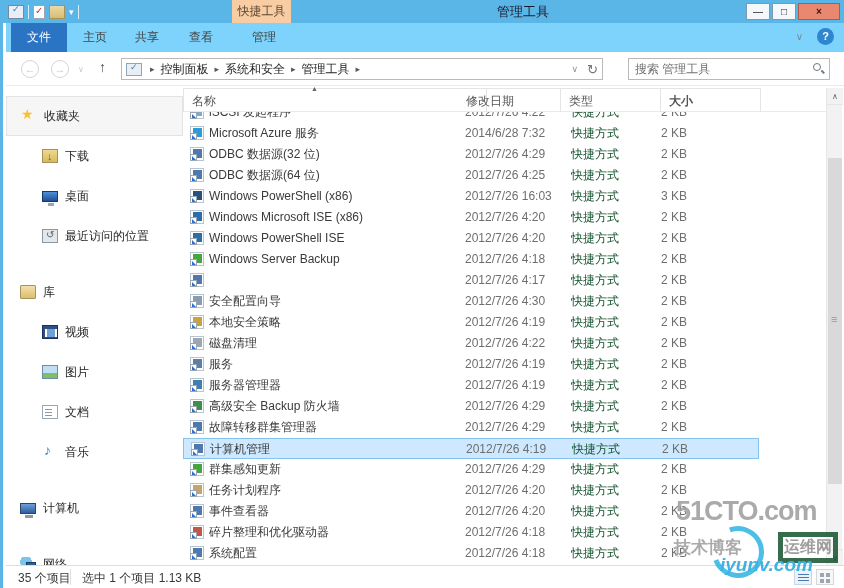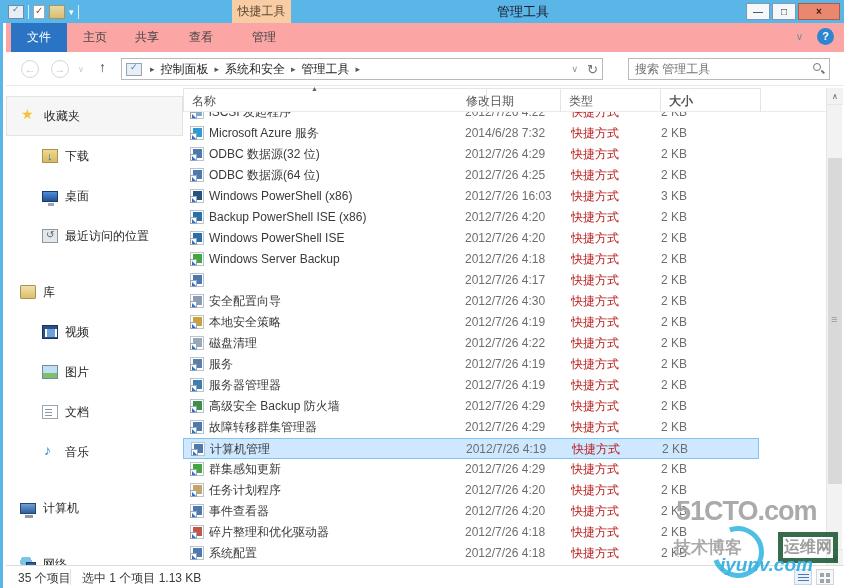--- a/index.html
+++ b/index.html
@@ -22,21 +22,21 @@
   .ctxtab { position:absolute; left:229px; top:0; width:59px; height:23px; background:#F8CDA4;
             color:#5A4632; text-align:center; line-height:23px; font-size:12px; }
   .wtitle { position:absolute; left:440px; top:0; width:160px; height:23px; line-height:23px;
             text-align:center; color:#1A1A2E; font-size:13px; }
   .winbtns { position:absolute; right:4px; top:3px; display:flex; gap:2px; }
   .wbtn { width:24px; height:17px; background:#F4F8FB; border:1px solid #7A99B5; color:#222;
           font-size:10px; line-height:15px; text-align:center; cursor:default; }
   .wbtn.close { width:42px; background:#E9876F; border-color:#B05A48; color:#3A1A14; font-weight:bold; }
 
   
-  .tabrow { position:absolute; left:3px; top:23px; right:0; height:45px; background:#fca5a5;
+  .tabrow { position:absolute; left:3px; top:23px; right:0; height:45px; background:#7dd3fc;
             border-bottom:1px solid #E4E4E4; display:flex; align-items:stretch; }
   .tab { width:52px; text-align:center; line-height:29px; color:#444; }
   .tab.file { width:56px; margin-left:5px; background:#2B74C4; color:#fff; }
   .tab.home { margin-left:2px; } .tab.view { margin-left:2px; } .tab.manage { margin-left:8px; width:58px; }
   .ribbonright { position:absolute; right:10px; top:28px; display:flex; gap:14px; align-items:center; }
   .chev { color:#7A8A99; font-size:10px; }
   .helpbtn { width:17px; height:17px; border-radius:50%; background:#2E86D0; color:#fff; font-weight:bold;
              font-size:11px; text-align:center; line-height:17px; }
 
   
@@ -113,21 +113,21 @@
   .fico { position:absolute; left:7px; top:3px; width:14px; height:14px; background:#fff;
           border:1px solid #B9C4CE; }
   .fico .g { position:absolute; right:1px; top:1px; width:9px; height:9px; display:block; }
   .fico .arr { position:absolute; left:-1px; bottom:-1px; width:7px; height:7px; background:#fff;
                border:1px solid #9AA6B2; display:block; }
   .fico .arr::after { content:""; position:absolute; left:1px; top:1px; border:2px solid transparent;
                       border-left-color:#2E6ECC; border-bottom-color:#2E6ECC; }
   .c { position:absolute; top:0; white-space:nowrap; overflow:hidden; }
   .c-name { left:26px; width:250px; color:#3A3A3A; }
   .c-date { left:282px; width:100px; color:#6E6E6E; }
-  .c-type { left:388px; width:92px; color:#b91c1c;font-family:Liberation Serif, serif; }
+  .c-type { left:388px; width:92px; color:#14532d;font-family:Liberation Serif, serif; }
   .c-size { left:478px; width:84px; color:#6E6E6E; }
 
   
   .vscroll { position:absolute; right:2px; top:88px; width:16px; height:478px; background:#F2F2F2;
              border-left:1px solid #E6E6E6; }
   .sbtn { position:absolute; left:0; width:16px; height:17px; background:#F2F2F2; color:#5A6670;
           font-size:8px; text-align:center; line-height:17px; }
   .sb-up { top:0; border-bottom:1px solid #E6E6E6; }
   .sb-down { bottom:0; border-top:1px solid #E6E6E6; }
   .sthumb { position:absolute; left:1px; top:70px; width:14px; height:326px; background:#D9D9D9; }
@@ -342,21 +342,21 @@
     <span class="c c-date">2012/7/26 16:03</span>
     <span class="c c-type">快捷方式</span>
     <span class="c c-size">3 KB</span>
   </div>
 
   <div class="row">
     <span class="fico">
             <i class="g" style="background: rgb(44, 111, 168);"></i>
             <i class="arr"></i>
           </span>
-    <span class="c c-name">Backup PowerShell ISE (x86)</span>
+    <span class="c c-name">Windows Microsoft ISE (x86)</span>
     <span class="c c-date">2012/7/26 4:20</span>
     <span class="c c-type">快捷方式</span>
     <span class="c c-size">2 KB</span>
   </div>
 
   <div class="row">
     <span class="fico">
             <i class="g" style="background: rgb(44, 111, 168);"></i>
             <i class="arr"></i>
           </span>

